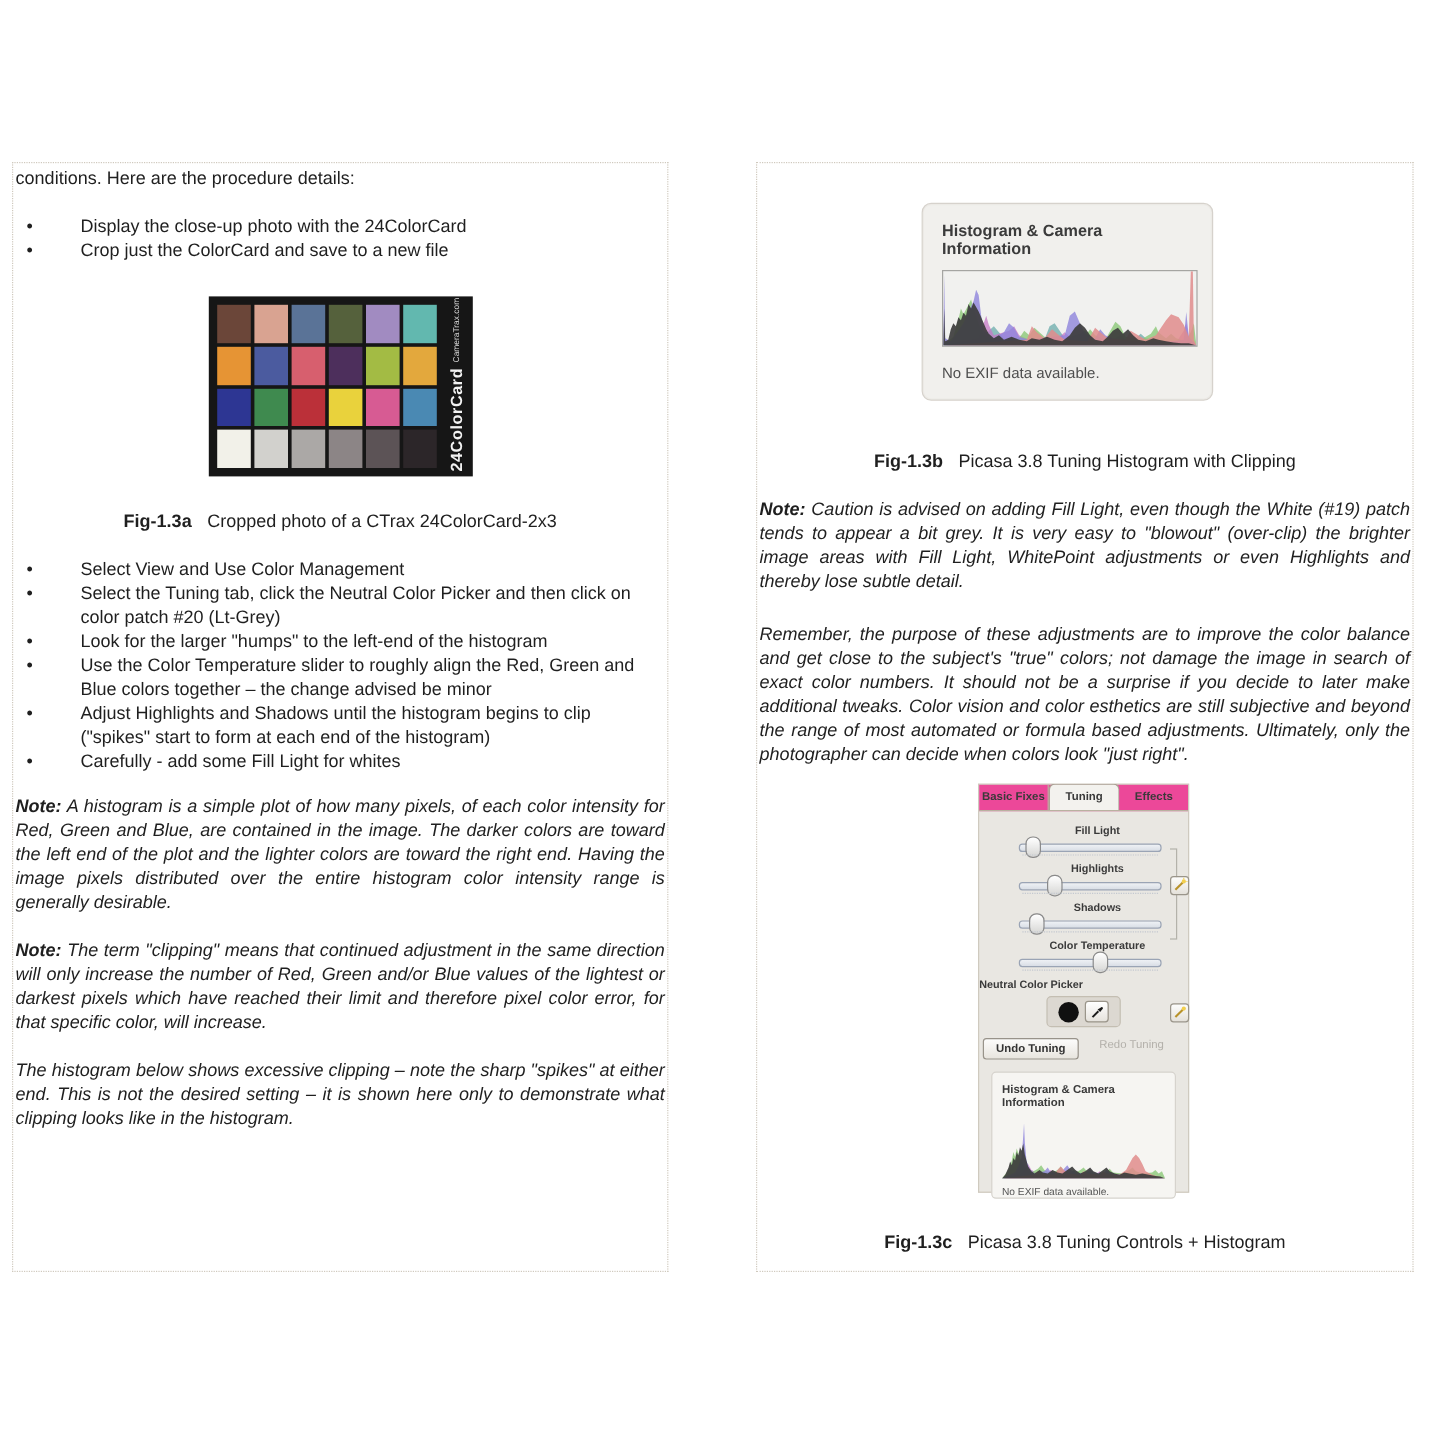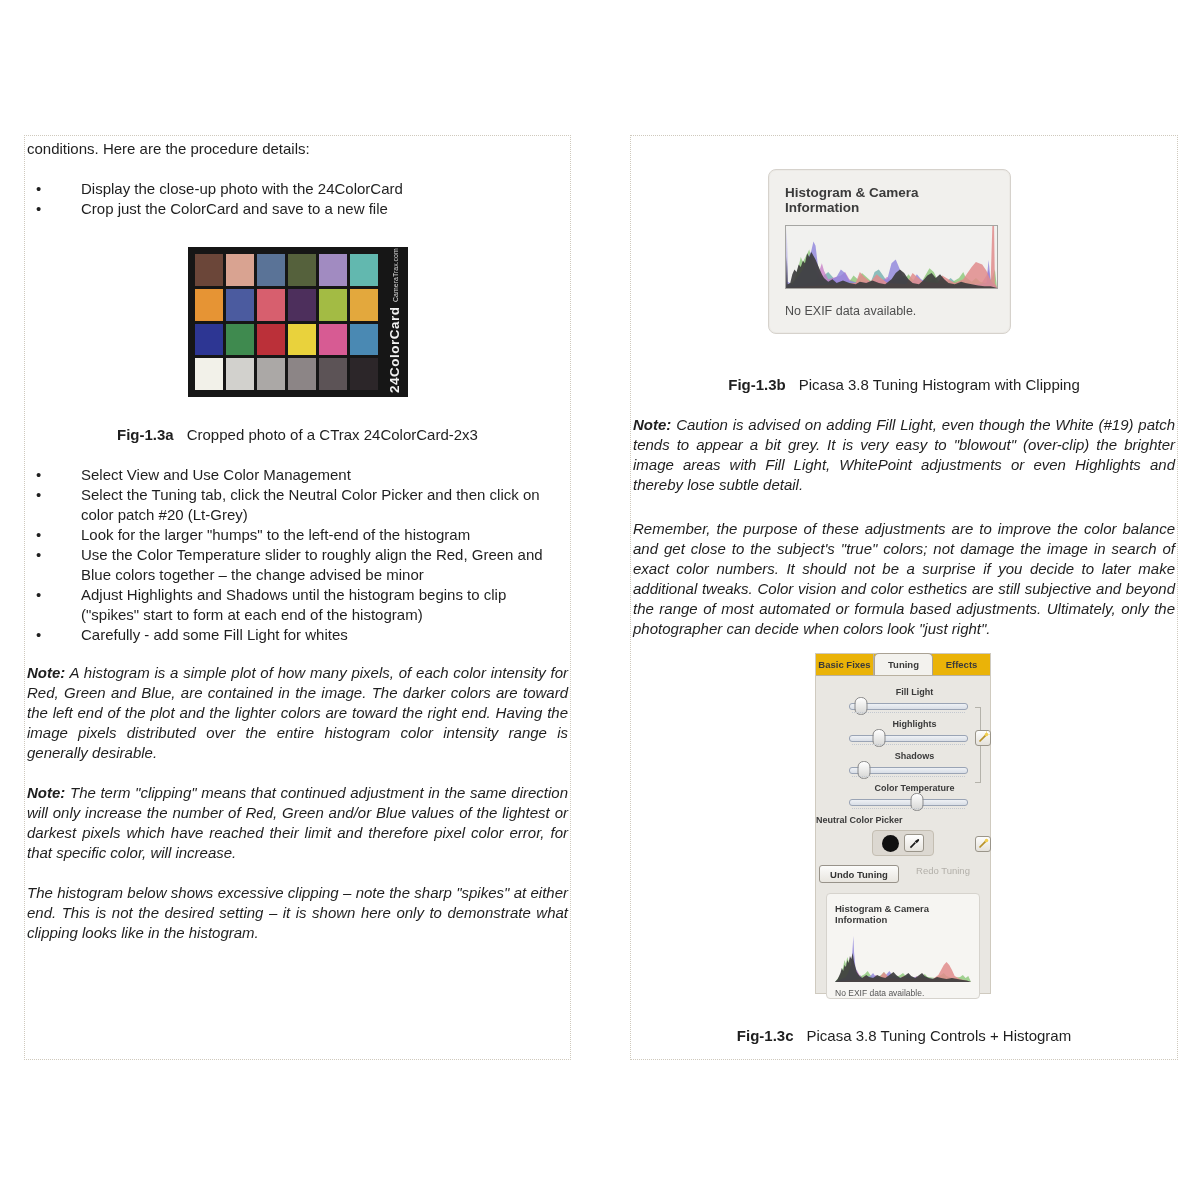--- a/index.html
+++ b/index.html
@@ -1,21 +1,21 @@
 <!DOCTYPE html>
 <html><head>
 <meta charset="utf-8">
 <style>
   html,body{margin:0;padding:0;}
   body{
     width:1200px;height:1200px;background:#ffffff;position:relative;overflow:hidden;
     font-family:"Liberation Sans","DejaVu Sans",sans-serif;color:#1f1f1f;
   }
   .col{position:absolute;top:135px;height:925px;border:1px dotted #cfc9bd;box-sizing:border-box;}
-  #left-col{left:24px;width:547px;padding:3px 2px;}
+  #left-col{left:10px;width:547px;padding:3px 2px;}
   #right-col{left:630px;width:548px;padding:3px 2px;}
   p{margin:0;font-size:15px;line-height:20px;}
   .spacer20{height:20px;} .spacer18{height:18px;} .spacer24{height:24px;} .spacer28{height:28px;}
   .just{text-align:justify;font-style:italic;}
   .bullet-row{display:flex;font-size:15px;line-height:20px;}
   .bullet{width:54px;padding-left:9px;box-sizing:border-box;flex:none;}
   .btext{flex:1;padding-right:2px;}
   .caption{display:flex;justify-content:center;align-items:baseline;gap:13px;font-size:15px;line-height:20px;}
   .caption b{white-space:nowrap;}
 
@@ -33,21 +33,21 @@
   
   #histb-panel{width:243px;height:165px;margin-left:135px;background:#f1f0ed;border:1px solid #d6d2cc;
     border-radius:8px;box-sizing:border-box;padding:15px 16px;box-shadow:0 0 0 1px #eceae6 inset;}
   #histb-panel .ptitle{font-size:13.5px;font-weight:bold;color:#3b3b3b;}
   .histb-plot{display:block;width:211px;height:62px;background:#f1f1ef;border:1px solid #a5a5a2;margin-top:10px;}
   #histb-panel .exif{font-size:12.5px;color:#4e4e4e;margin-top:15px;}
 
   
   #tuning-panel{position:relative;width:176px;height:341px;margin-left:182px;background:#e9e7e2;
     border:1px solid #cfcabf;box-sizing:border-box;}
-  #tabs{display:flex;height:21px;background:#eab308;border-bottom:1px solid #b9b1a0;}
+  #tabs{display:flex;height:21px;background:#ec4899;border-bottom:1px solid #b9b1a0;}
   .tab{flex:1;font-size:9.5px;font-weight:bold;color:#3a3a3a;text-align:center;line-height:21px;
     border-right:1px solid #b9b1a0;cursor:default;}
   .tab:last-child{border-right:none;}
   .tab.selected{background:#f3f2ee;border:1px solid #aaa294;border-bottom:none;border-radius:5px 5px 0 0;
     margin-top:-1px;line-height:22px;}
   #sliders{padding-top:11px;}
   .slider-group{margin-bottom:9px;margin-left:23px;}
   .slider-label{text-align:center;font-size:9px;font-weight:bold;color:#3a3a3a;margin-bottom:6px;}
   .slider-track{position:relative;margin:0 22px 0 10px;height:5px;background:linear-gradient(#eef1f5,#d9dee6);
     border:1px solid #9aa4b5;border-radius:3px;}

